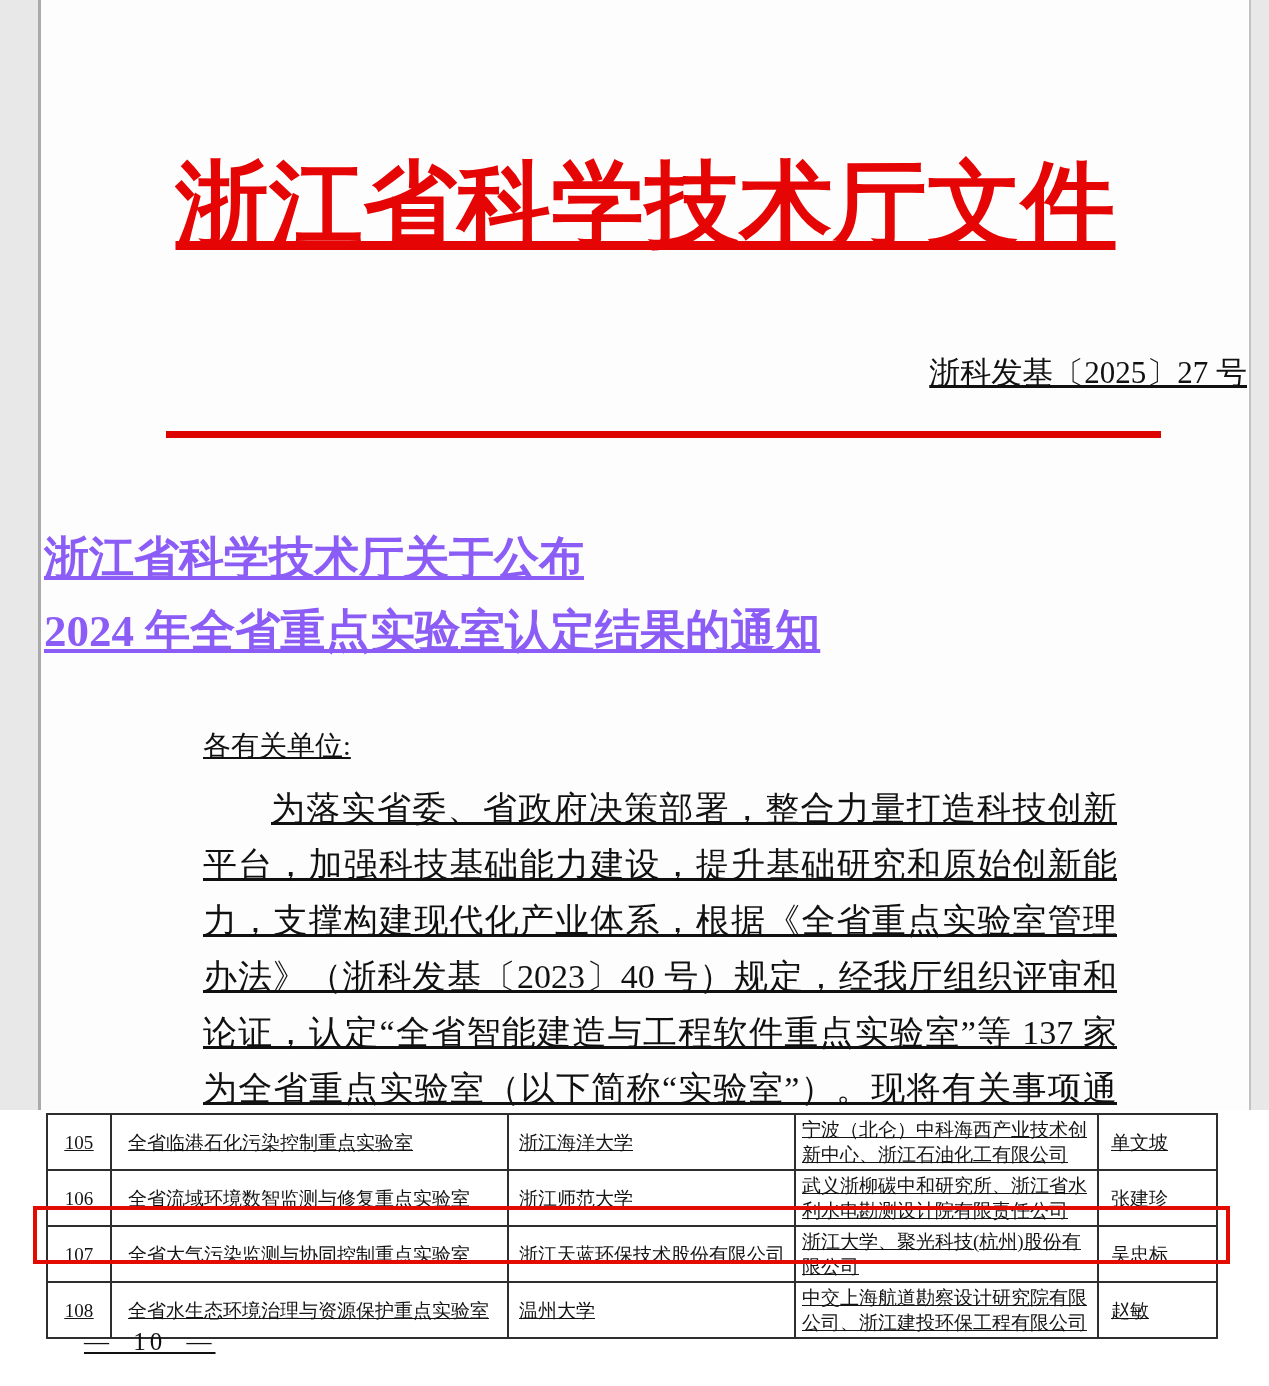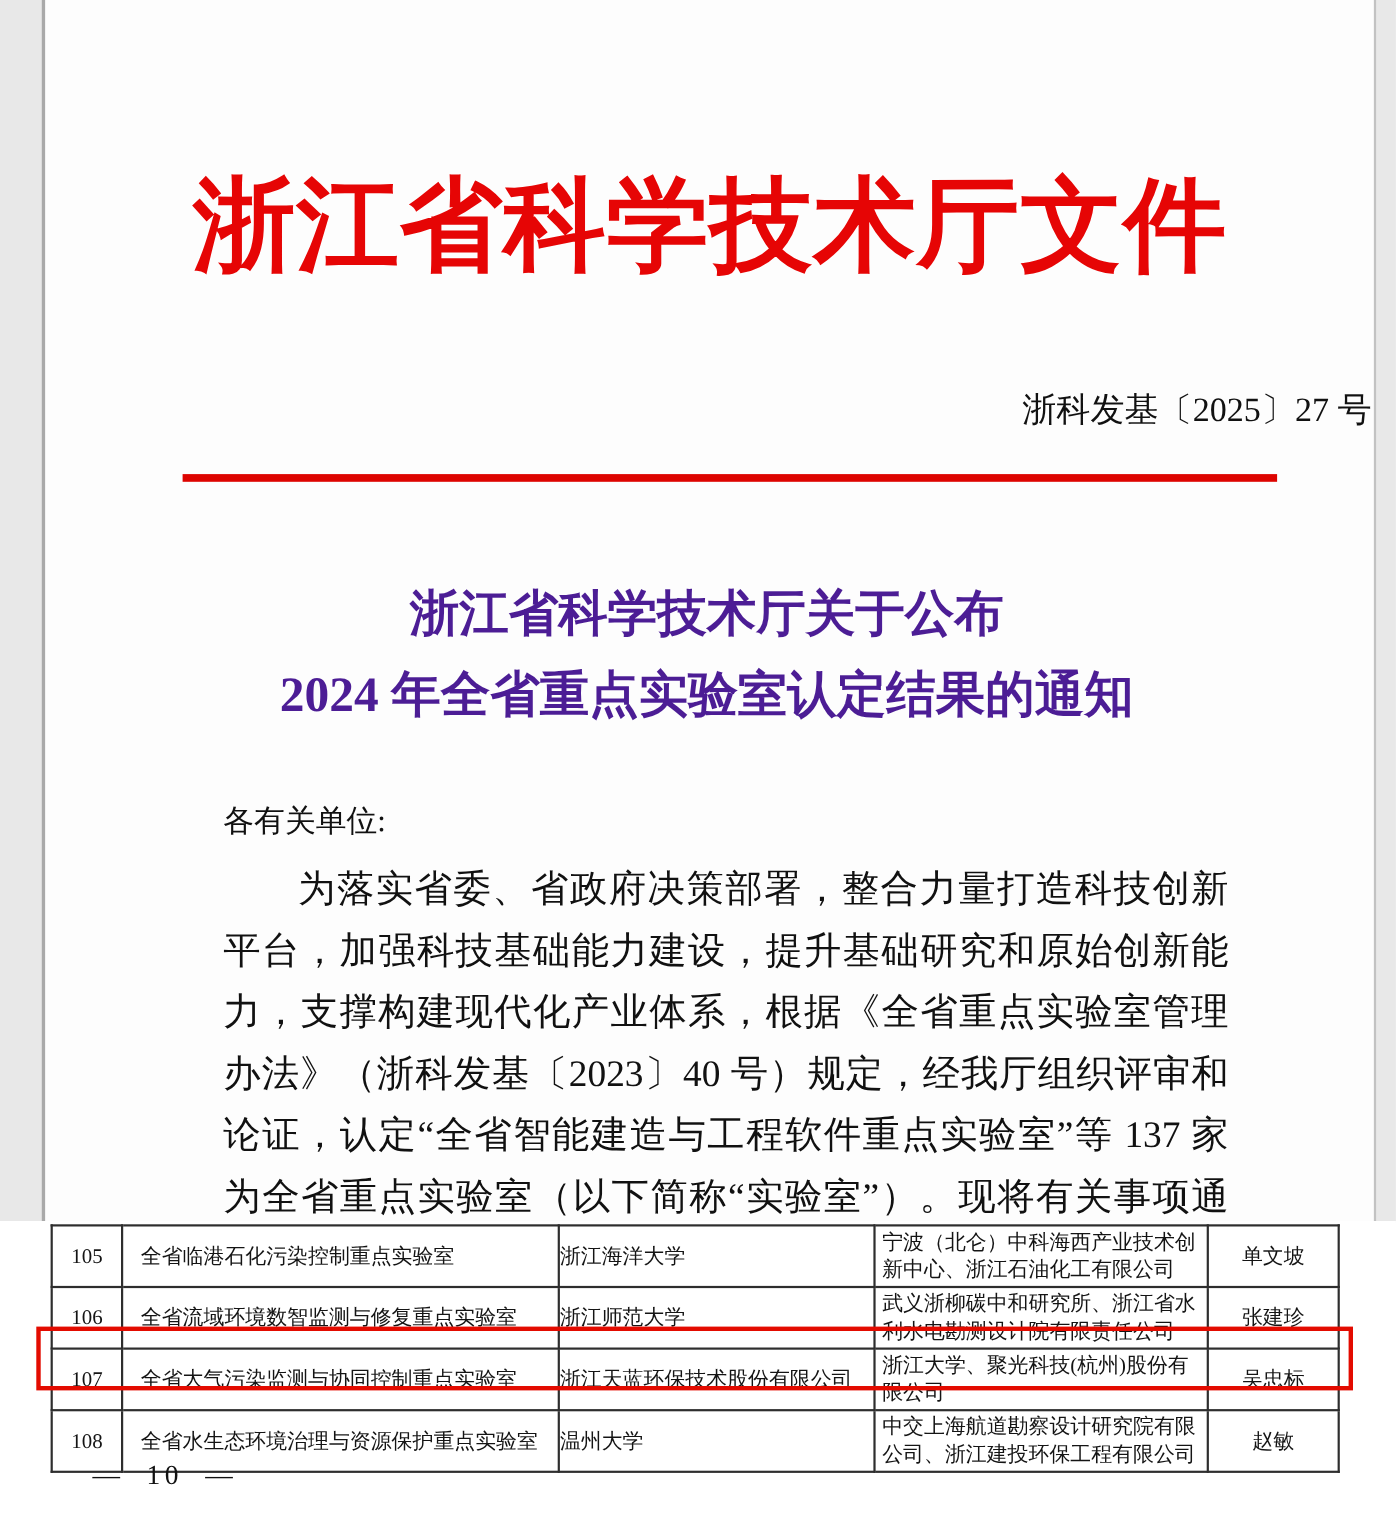--- a/index.html
+++ b/index.html
@@ -1,15 +1,15 @@
 <!DOCTYPE html>
 <html><head>
 <meta charset="utf-8">
 <style>
-  * { margin: 0; padding: 0; box-sizing: border-box; }
+  * { margin: 0; padding: 0; box-sizing: border-box; text-decoration: underline; }
   html, body { width: 1269px; background: #ffffff; }
   body {
     font-family: "Liberation Serif", "DejaVu Serif", serif;
     color: #1c1c1c;
     position: relative;
     height: 1386px;
     overflow: hidden;
   }
 
   
@@ -51,24 +51,23 @@
     position: absolute;
     left: 166px;
     top: 431px;
     width: 995px;
     height: 7px;
     background: #dd0400;
   }
   .notice-line {
     position: absolute;
     left: 44px; right: 28px;
-    text-align: center;
     font-size: 45px;
     font-weight: 900;
-    color: #4c1d95;
+    color: #8b5cf6;
     white-space: nowrap;
   }
   .notice-line1 { top: 528px; }
   .notice-line2 { top: 601px; }
 
   .salutation {
     position: absolute;
     left: 203px;
     top: 727px;
     font-size: 28px;
@@ -105,23 +104,23 @@
   }
   .lab-table td {
     border: 2px solid #2e2e2e;
     vertical-align: middle;
     line-height: 25px;
   }
   .lab-table tr.r-tall td { height: 53px; }
   .lab-table tr.r-short td { height: 50px; }
   .c-no  { text-align: center; }
   .c-lab { padding-left: 16px; }
-  .c-inst{ }
+  .c-inst{ padding-left: 10px; }
   .c-part{ padding: 2px 6px; }
-  .c-dir { text-align: center; }
+  .c-dir { text-align: left; padding-left: 12px; }
 
   .highlight-box {
     position: absolute;
     left: 33px;
     top: 96px;
     width: 1197px;
     height: 58px;
     border: 4px solid #e30b00;
     pointer-events: none;
   }

